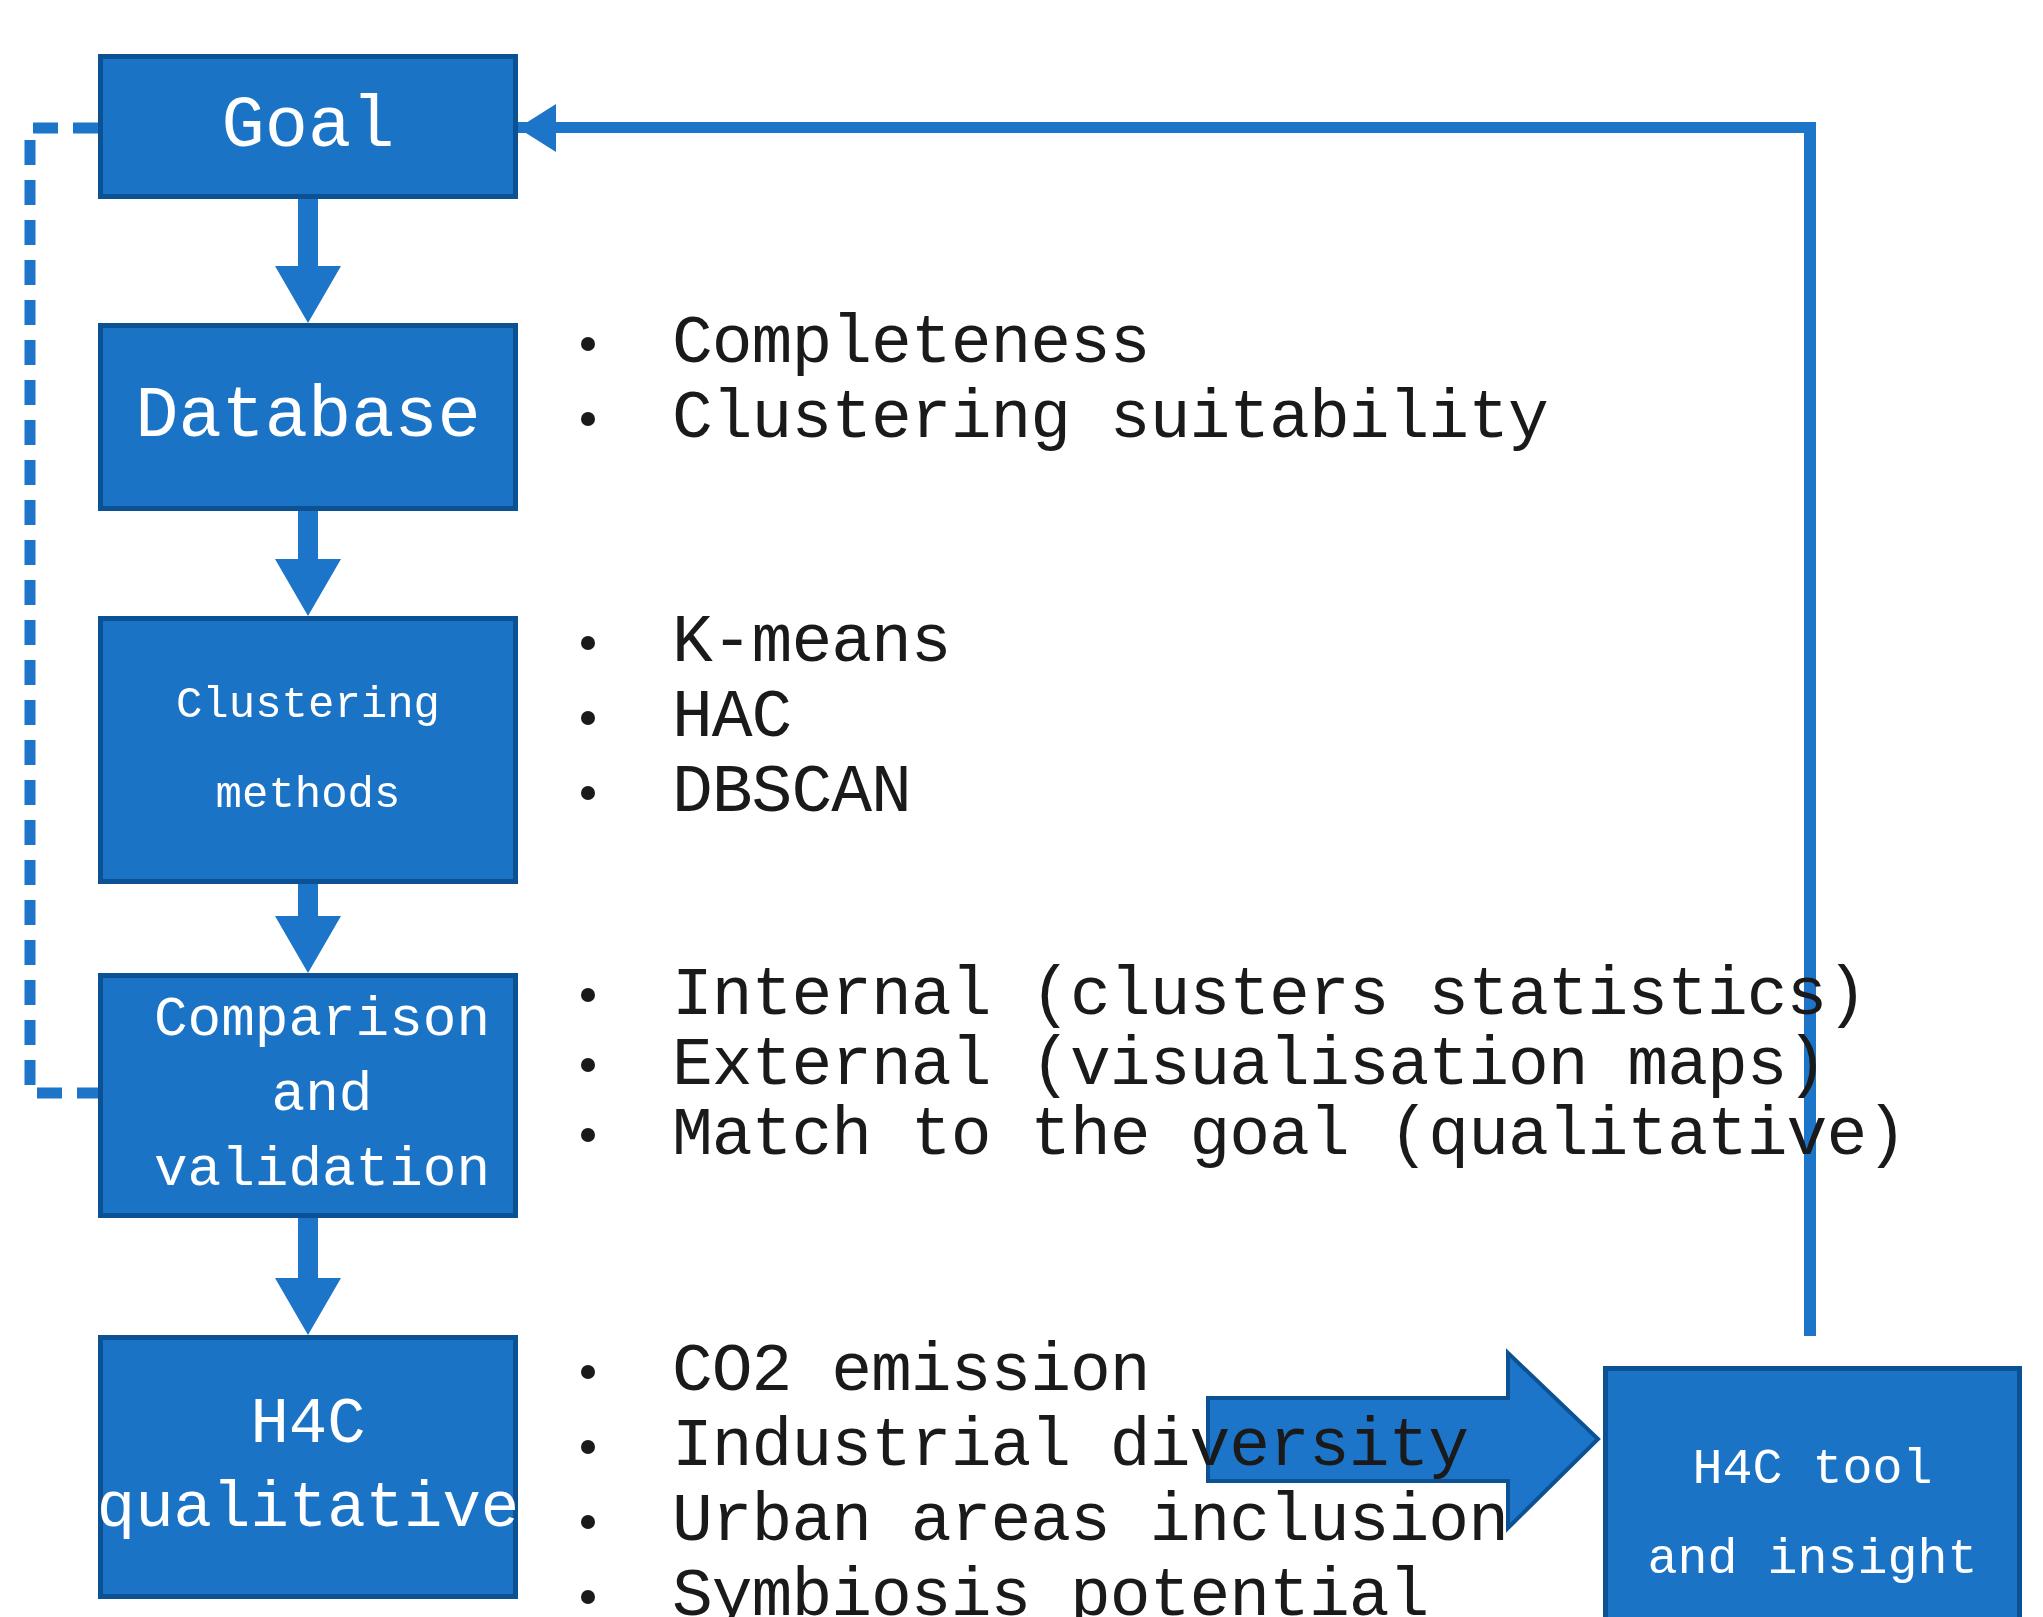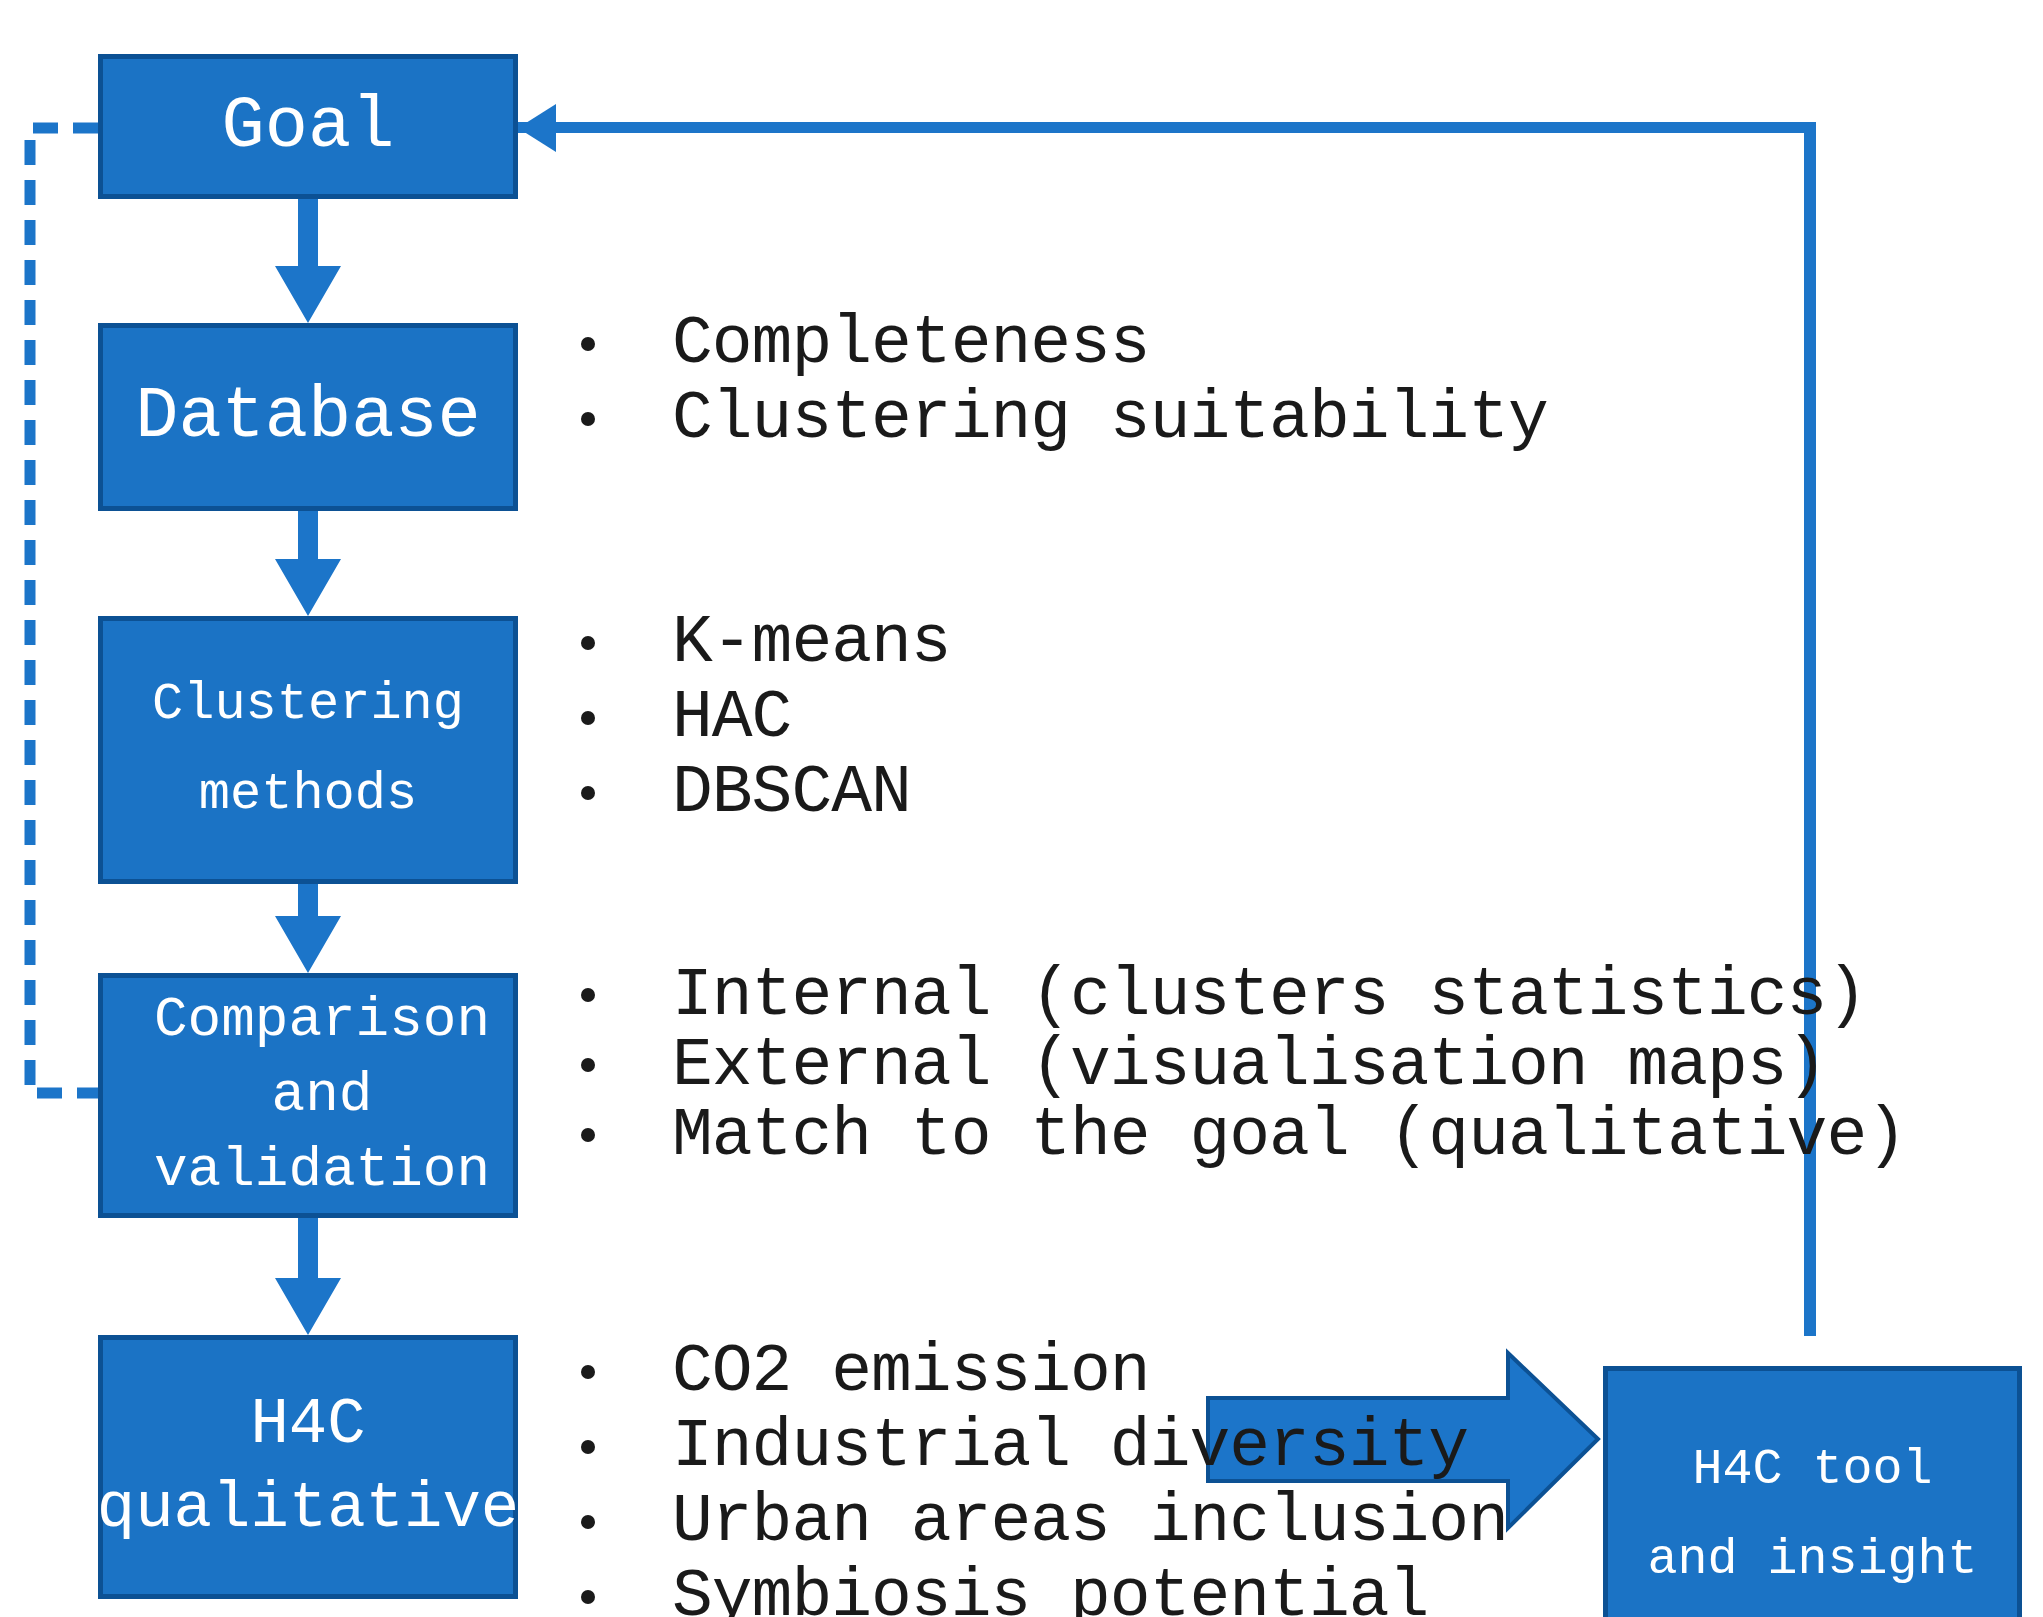--- a/index.html
+++ b/index.html
@@ -33,21 +33,21 @@
     background:var(--box-fill);
     border:5px solid var(--box-border);
     box-sizing:border-box;
     display:flex;flex-direction:column;align-items:center;justify-content:center;
     color:var(--text-light);
     text-align:center;
   }
   .box span{display:block;}
   .box-goal        {left:98px;  top:18px;   width:420px; height:145px; font-size:72px; line-height:92px;}
   .box-database    {left:98px;  top:287px;  width:420px; height:188px; font-size:72px; line-height:92px;}
-  .box-clustering  {left:98px;  top:580px;  width:420px; height:268px; font-size:52px; line-height:90px;}
+  .box-clustering  {left:98px;  top:580px;  width:420px; height:268px; font-size:44px; line-height:90px;}
   .box-comparison  {left:98px;  top:937px;  width:420px; height:245px; font-size:56px; line-height:75px;padding-left:28px;}
   .box-h4c-ind     {left:98px;  top:1299px; width:420px; height:264px; font-size:64px; line-height:84px;}
   .box-h4c-tool    {left:1603px;top:1330px; width:419px; height:298px; font-size:50px; line-height:90px;}
   .group{position:absolute;left:581px;}
   .group-database  {top:270px;}
   .group-clustering{top:569px;}
   .group-comparison{top:924px;}
   .group-h4c       {top:1298px;}
   .row{
     display:flex;align-items:center;

